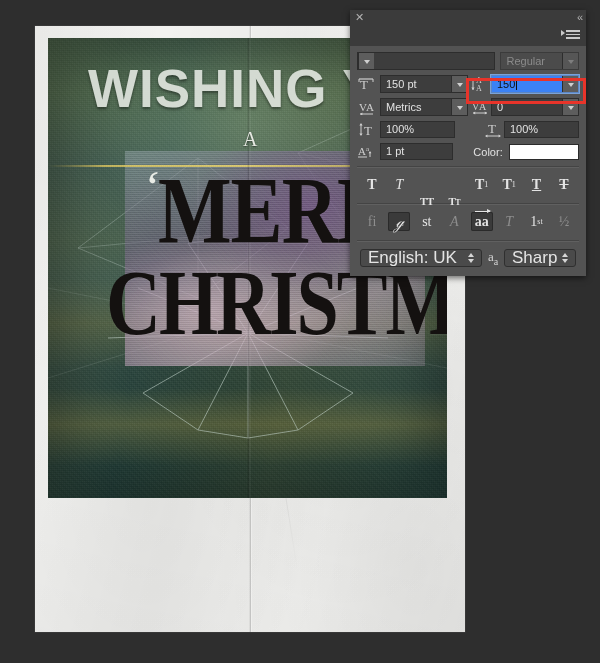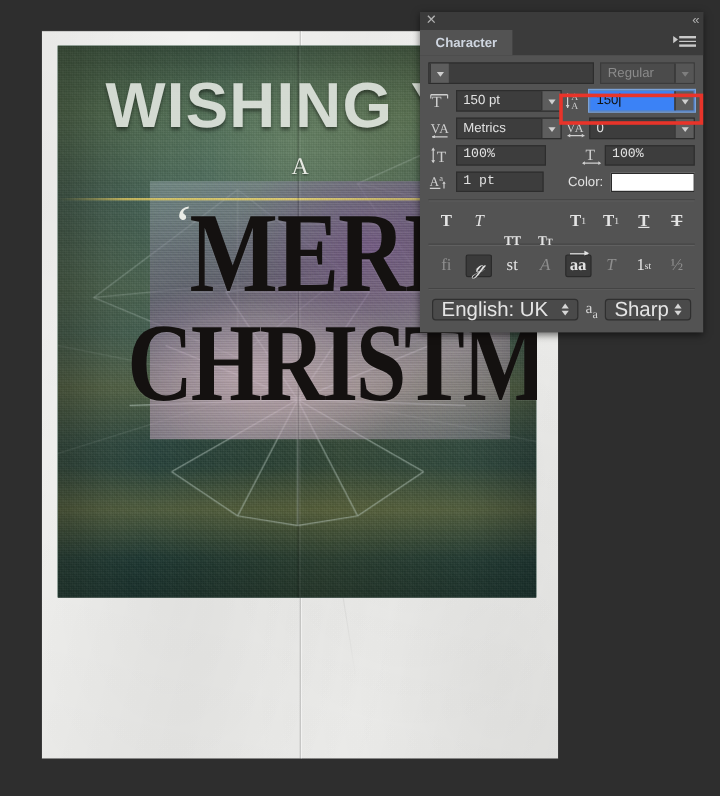--- a/index.html
+++ b/index.html
@@ -371,21 +371,21 @@
     line-height: 15px;
     padding-left: 5px;
     box-sizing: border-box;
     overflow: hidden;
     white-space: nowrap;
   }
 
   .w-font      { width: 150px; }
   .w-style     { width: 85px; margin-left: 5px; }
   .w-half      { width: 111px; }
-  .w-scale     { width: 75px; font-family: Liberation Mono, monospace; }
+  .w-scale     { width: 75px; }
 
   .spacer-1 { width: 10px; min-width: 10px; }
 
   .color-label {
     color: #e2e2e2;
     font-size: 11px;
     margin-left: 20px;
     margin-right: 6px;
   }
   .color-swatch {
@@ -553,21 +553,20 @@
 </div>
 
 <div id="character-panel">
 
   <div class="panel-titlebar">
     <div class="panel-close">✕</div>
     <div class="panel-collapse">«</div>
   </div>
 
   <div class="panel-tabbar">
-    <div class="panel-tab">Character</div>
     <div class="tabbar-rest">
       <div class="panel-menu-icon">
         <span class="caret"></span>
           <i></i>
           <i></i>
           <i></i>
       </div>
     </div>
   </div>
 

